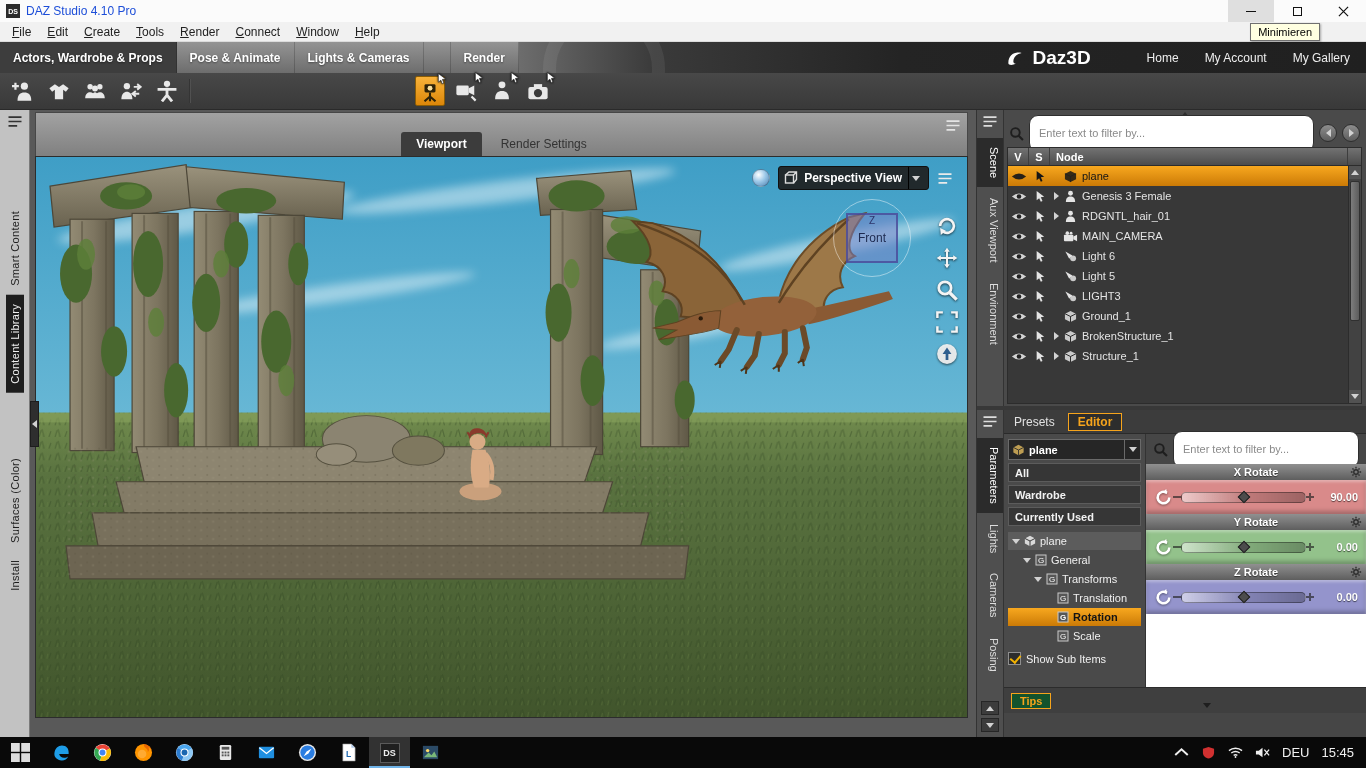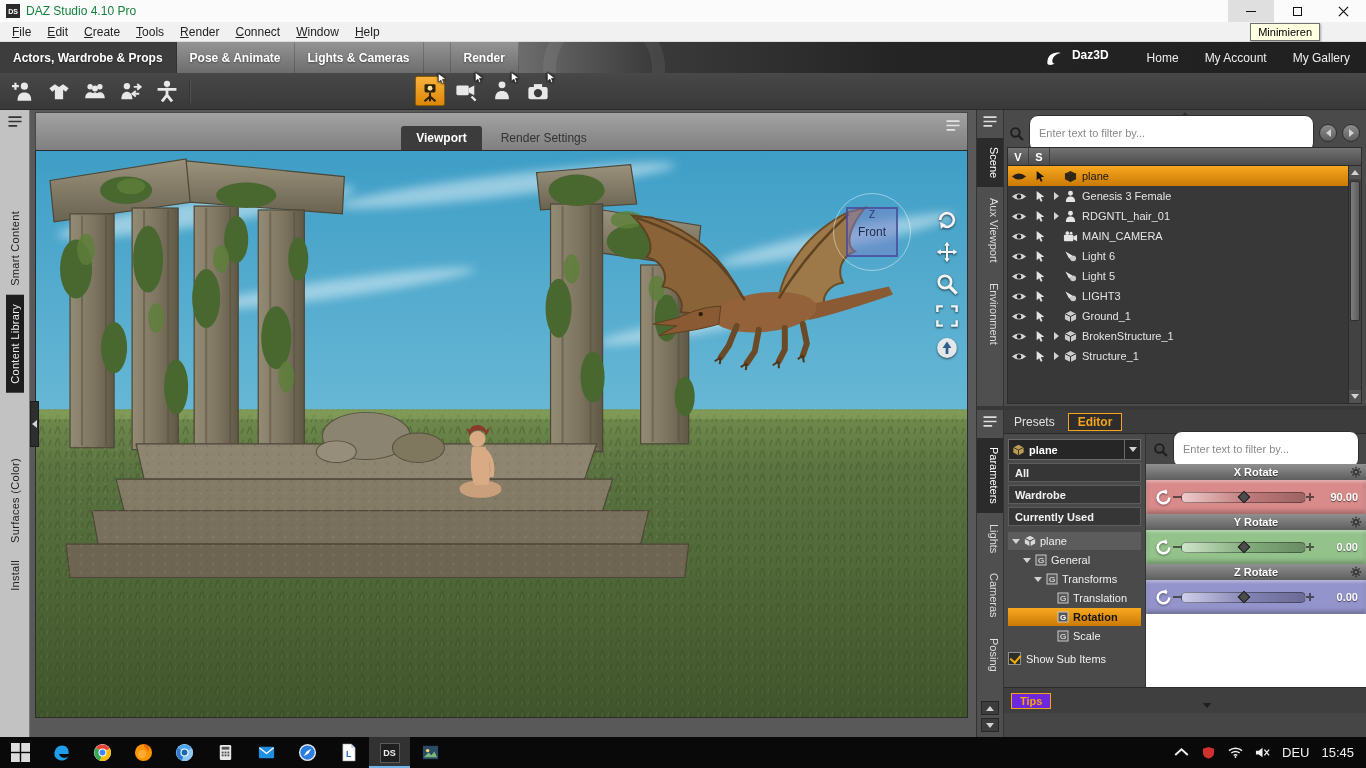--- a/index.html
+++ b/index.html
@@ -4,40 +4,40 @@
 <style>
 *{box-sizing:border-box;margin:0;padding:0;user-select:none}
 html,body{width:1366px;height:768px}
 body{font-family:"Liberation Sans",sans-serif;font-size:12px;background:#555;overflow:hidden}
 .screen{position:relative;width:1366px;height:768px;display:flex;flex-direction:column;background:#595959}
 .icon{display:inline-flex;align-items:center;justify-content:center}
 .icon svg{width:100%;height:100%;display:block}
 
 .titlebar{height:22px;background:#fbfbfb;display:flex;align-items:center;flex:0 0 auto}
 .app-ico{width:14px;height:14px;background:#2b2b2b;color:#fff;font-size:7px;font-weight:bold;display:flex;align-items:center;justify-content:center;margin:0 6px}
-.tb-title{color:#15803d;font-size:12px}
+.tb-title{color:#1d4ed8;font-size:12px}
 .win-btns{margin-left:auto;display:flex;height:100%}
 .win-btn{width:46px;height:100%;display:flex;align-items:center;justify-content:center}
 .win-btn.hovered{background:#dfdfdf}
 .glyph-min{width:10px;border-top:1.5px solid #111;display:block}
 .glyph-max{width:9px;height:9px;border:1.2px solid #111;display:block}
 .glyph-close{width:11px;height:11px}
 .tooltip{position:absolute;top:23px;right:46px;background:#ffffe1;border:1px solid #707070;color:#000;font-size:11px;padding:2px 7px;z-index:60;box-shadow:1px 1px 2px rgba(0,0,0,.3)}
 
 .menubar{height:20px;background:#f1f1f1;display:flex;align-items:center;padding-left:4px;border-bottom:1px solid #dcdcdc;flex:0 0 auto}
 .menu-item{padding:2px 8px;color:#222;font-size:12px}
 .menu-item::first-letter{text-decoration:underline}
 
 .activitybar{height:31px;display:flex;background:linear-gradient(#949494,#6d6d6d);flex:0 0 auto}
 .atab{height:100%;display:flex;align-items:center;padding:8px 13px;color:#fff;font-weight:bold;font-size:12px;text-shadow:0 1px 2px rgba(0,0,0,.45);border-right:1px solid rgba(0,0,0,.18)}
 .atab.active{background:#3d3d3d}
 .atab.offset{margin-left:26px;border-left:1px solid rgba(0,0,0,.18)}
 .activity-right{flex:1;height:100%;background:linear-gradient(90deg,#6d6d6d,#3a3a3a 16%,#242424 45%,#202020);display:flex;align-items:center;justify-content:flex-end;gap:26px;padding-right:16px;position:relative;overflow:hidden}
 .activity-right::before{content:"";position:absolute;left:24px;top:-34px;width:96px;height:96px;border:13px solid rgba(255,255,255,.07);border-radius:50%}
-.brand{display:flex;align-items:flex-start;gap:6px;color:#fff;font-weight:bold;font-size:12px;margin-right:12px}
+.brand{display:flex;align-items:center;gap:6px;color:#fff;font-weight:bold;font-size:19px;margin-right:30px}
 .brand .icon{width:24px;height:20px}
 .brand-link{color:#eee;font-size:12px}
 
 .toolbar{height:37px;background:linear-gradient(#484848,#393939);display:flex;align-items:center;padding-left:10px;flex:0 0 auto;border-bottom:1px solid #2a2a2a}
 .toolbar-group{display:flex;align-items:center;gap:10px}
 .tool-btn{width:26px;height:26px;color:#e8e8e8;position:relative;display:flex;align-items:center;justify-content:center}
 .tool-btn svg{width:22px;height:22px}
 .tool-btn.big{width:30px;height:30px}
 .tool-btn.big.active{background:linear-gradient(#f8b23a,#dd8709);border:1px solid #8a5c06;border-radius:2px;color:#2e2208}
 .badge{position:absolute;right:-3px;top:-4px;width:10px;height:11px;color:#fff;filter:drop-shadow(0 0 1px #000)}
@@ -48,21 +48,21 @@
 .main{flex:1;display:flex;min-height:0}
 
 .left-strip{width:30px;background:#c2c2c2;border-right:1px solid #7a7a7a;display:flex;flex-direction:column;align-items:center;padding-top:5px;flex:0 0 auto}
 .pane-ico{width:16px;height:13px;color:#333}
 .vtab-l{writing-mode:vertical-rl;transform:rotate(180deg);font-size:11px;color:#1d1d1d;padding:9px 3px;letter-spacing:.3px}
 .vtab-l.active{background:#1d1d1d;color:#f0f0f0}
 .vtab-l:first-of-type{margin-top:74px}
 .vtab-l.gap{margin-top:56px}
 
 .vp-wrap{flex:1;display:flex;flex-direction:column;background:#595959;padding:2px 8px 19px 5px;min-width:0;position:relative}
-.vp-tabbar{height:38px;background:linear-gradient(#a2a2a2,#808080);border:1px solid #474747;border-bottom:0;display:flex;align-items:flex-end;justify-content:center;position:relative;gap:6px}
+.vp-tabbar{height:44px;background:linear-gradient(#a2a2a2,#808080);border:1px solid #474747;border-bottom:0;display:flex;align-items:flex-end;justify-content:center;position:relative;gap:6px}
 .vp-tab{padding:5px 15px;font-size:12px;color:#333}
 .vp-tab.active{background:#3c3c3c;color:#fff;font-weight:bold;border-radius:3px 3px 0 0}
 .vp-tabbar .pane-ico{position:absolute;right:6px;top:6px;color:#e4e4e4}
 .vp-canvas{flex:1;position:relative;border:1px solid #2c2c2c;overflow:hidden;background:#7cc0da}
 .scene{position:absolute;inset:0;width:100%;height:100%}
 .vp-topbar{position:absolute;top:9px;right:14px;display:flex;align-items:center;gap:8px}
 .sphere{width:18px;height:18px;border-radius:50%;background:radial-gradient(circle at 35% 30%,#fff,#9cc8e8 45%,#4a7fae);border:1px solid rgba(0,0,0,.25)}
 .view-pill{height:24px;background:rgba(30,30,30,.92);border:1px solid #101010;border-radius:3px;display:flex;align-items:center;color:#fff;padding:0 5px;gap:6px}
 .view-pill .lbl{font-size:12px;font-weight:bold}
 .view-pill .cg{width:14px;height:14px;color:#ddd}
@@ -143,21 +143,21 @@
 .sg-gear{position:absolute;right:4px;top:2px;width:12px;height:12px;color:#2c2c2c}
 .sg-body{height:34px;display:flex;align-items:center;gap:0;padding:0 8px;box-shadow:inset 0 2px 3px rgba(255,255,255,.35),inset 0 -3px 4px rgba(0,0,0,.25)}
 .sg-rot{width: 19px;height:19px;color:#fff;filter:drop-shadow(0 1px 1px rgba(0,0,0,.4))}
 .bar-h{width:8px;height:2px;background:#222;opacity:.65;display:inline-block}
 .plus{position:relative}
 .plus::after{content:"";position:absolute;left:3px;top:-3px;width:2px;height:8px;background:#222}
 .sg-track{flex:1;height:11px;border-radius:5px;background:linear-gradient(90deg,rgba(255,255,255,.55),rgba(0,0,0,.12) 55%,rgba(0,0,0,.28));border:1px solid rgba(0,0,0,.35);position:relative}
 .sg-thumb{position:absolute;top:50%;left:50%;width:9px;height:9px;background:#4c4c4c;border:1px solid #1e1e1e;transform:translate(-50%,-50%) rotate(45deg)}
 .sg-val{width:44px;text-align:right;color:#fff;font-size:11px;font-weight:bold;text-shadow:0 1px 1px rgba(0,0,0,.6)}
 .editor-bottom{height:26px;background:#3f3f3f;border-top:1px solid #2c2c2c;display:flex;align-items:center;position:relative;flex:0 0 auto;padding-left:7px}
-.tips-btn{border:1px solid #f6a41c;color:#f6a41c;font-weight:bold;font-size:11px;padding:1px 8px;background:#6d28d9}
+.tips-btn{border:1px solid #f6a41c;color:#f6a41c;font-weight:bold;font-size:11px;padding:1px 8px;background:#14532d}
 .eb-down{position:absolute;left:55%;top:9px}
 .editor-pad{height:24px;background:#464646;flex:0 0 auto}
 
 .taskbar{height:31px;background:#090909;display:flex;align-items:stretch;flex:0 0 auto}
 .task-tile{width:41px;display:flex;align-items:center;justify-content:center;position:relative}
 .task-tile.active{background:#323232;box-shadow:inset 0 -2px 0 #6fb3e8}
 .tb-ico{width:19px;height:19px}
 .ds-box{width:20px;height:20px;background:#1f1f1f;border:1px solid #5a5a5a;color:#eee;font-size:9px;font-weight:bold;display:flex;align-items:center;justify-content:center}
 .tray{margin-left:auto;display:flex;align-items:center;gap:12px;padding:0 12px;color:#f0f0f0;font-size:11px}
 .tray-ico{width:15px;height:13px}
@@ -457,20 +457,40 @@
             <g stroke="#4e3418" stroke-width="2">
               <path d="M684 210 l-6 4 M684 210 l-1 7 M710 216 l-6 4 M710 216 l-1 7 M742 214 l-6 4 M742 214 l0 7 M766 208 l-5 4 M766 208 l1 7"></path>
             </g>
             <g stroke="#5e4222" stroke-width="2.5" fill="none">
               <path d="M742 150 C760 120 784 90 812 64"></path>
                 <path d="M708 152 C690 118 664 90 600 68"></path>
             </g>
           </g>
         </svg>
 
+        <div class="vp-topbar">
+          <span class="sphere"></span>
+          <div class="view-pill">
+            <span class="cg icon">
+                <svg viewBox="0 0 14 14" fill="none" stroke="currentColor" stroke-width="1.4">
+                  <rect x="1.5" y="4" width="8" height="8"></rect>
+                  <path d="M1.5 4 L5 1 H12.5 V8.5 L9.5 12 M9.5 4 L12.5 1"></path>
+                </svg>
+              </span>
+            <span class="lbl">Perspective View</span>
+            <span class="dd">
+                <span class="tri-down"></span>
+              </span>
+          </div>
+          <span class="pane-ico icon pane-light">
+              <svg viewBox="0 0 14 12">
+                <path d="M1 2h12M1 6h12M1 10h8" stroke="currentColor" stroke-width="1.6" fill="none"></path>
+              </svg>
+            </span>
+        </div>
         <div class="axis-giz">
           <div class="axis-box">
             <span class="axis-z">Z</span>
             <span>Front</span>
           </div>
         </div>
         <div class="vp-tools" id="vp-tools">
             <div class="vp-tool"><svg viewBox="0 0 16 16">
                 <path d="M3 8 a5 5 0 1 1 2 4" fill="none" stroke="currentColor" stroke-width="1.9"></path>
                 <path d="M3.5 14.5 L3 9.5 L7.2 11.4 Z" fill="currentColor"></path>
@@ -525,20 +545,21 @@
                 <span class="tri-left"></span>
               </span>
             <span class="round-btn">
                 <span class="tri-right"></span>
               </span>
           </div>
           <div class="scene-grid">
             <div class="scene-header" id="scene-header">
                 <div class="sh-cell sh-sm">V</div>
                 <div class="sh-cell sh-sm">S</div>
+                <div class="sh-cell sh-node">Node</div>
               </div>
             <div class="scene-rows" id="scene-rows">
                 <div class="scene-row selected">
                   <span class="cell-sm">
                     <span class="icon eye">
                       <svg viewBox="0 0 18 12">
                         <path d="M1 6 Q9 -1 17 6 Q9 13 1 6Z" fill="currentColor" opacity=".9"></path>
                         <circle cx="9" cy="6" r="2.6" fill="#222"></circle>
                       </svg>
                     </span>

